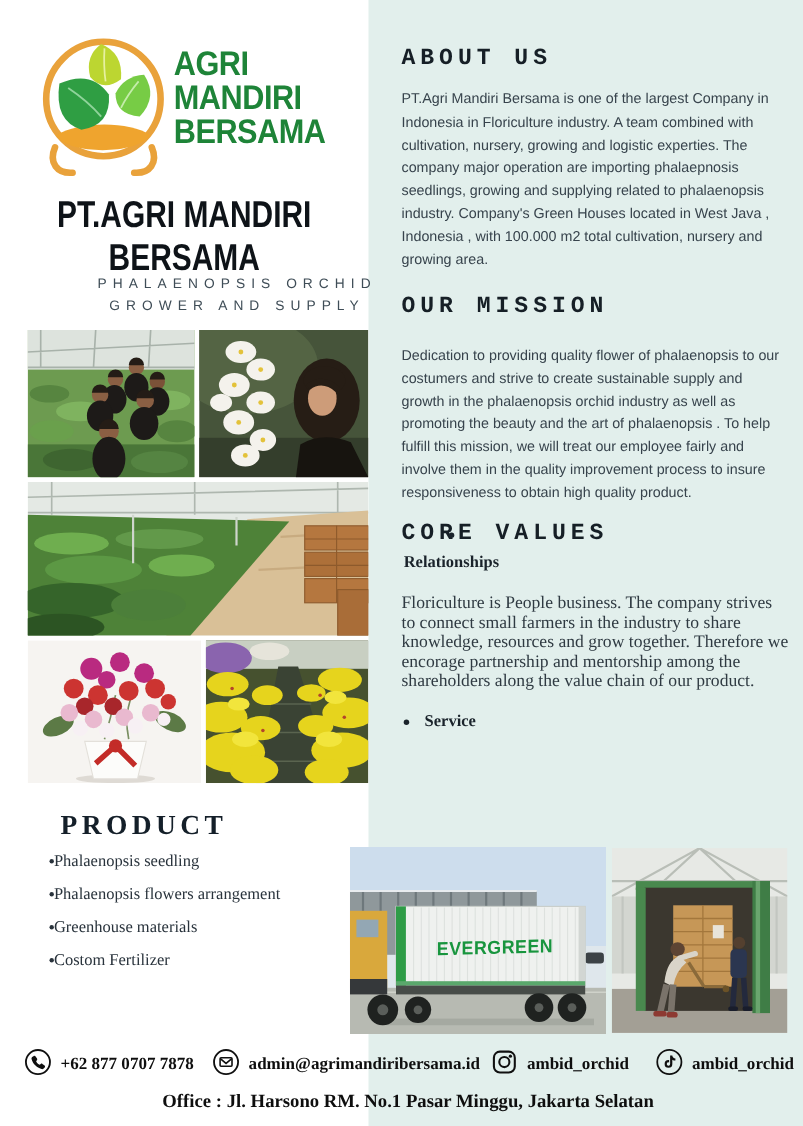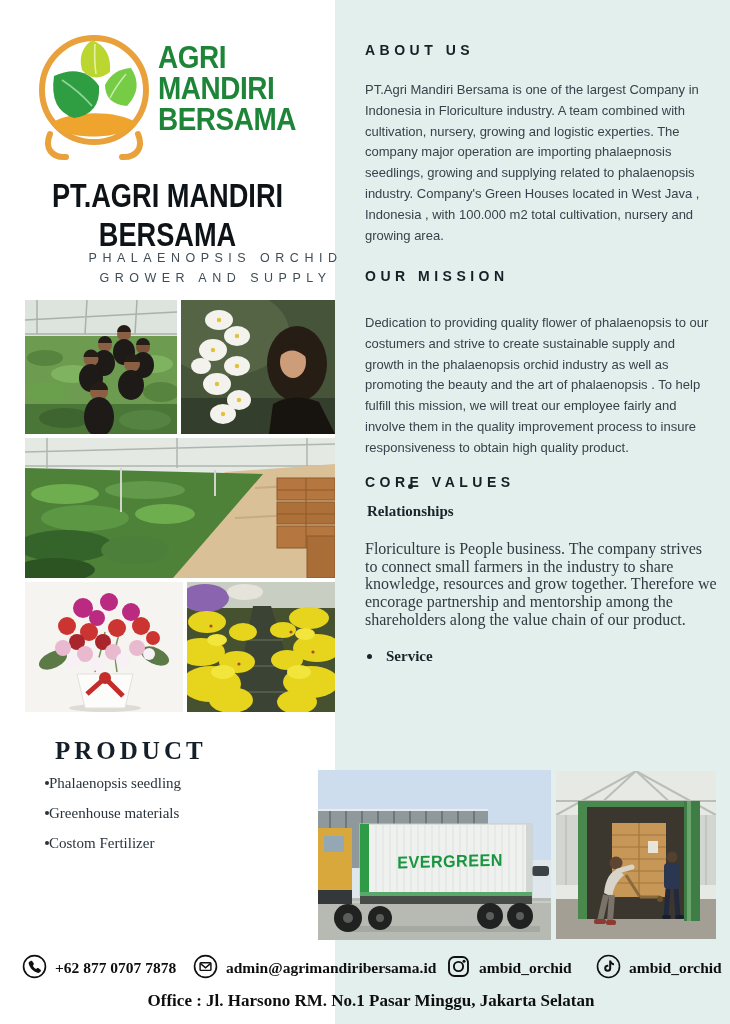--- a/index.html
+++ b/index.html
@@ -50,22 +50,22 @@
   .product-list { position:absolute; left:45px; top:768px; list-style:none; }
   .product-item {
     display:flex; align-items:center; height:30px;
     font-family:"Liberation Serif", serif; font-size:15px; color:#29333c;
   }
   .dot { width:4px; height:4px; border-radius:50%; background:#29333c; flex:0 0 auto; }
 
   
   .sec-title {
     position:absolute; left:365px;
-    font-family:Liberation Sans, sans-serif; font-weight:bold;
-    font-size:14px; letter-spacing:4.5px; color:#161f26;
+    font-family:Liberation Mono, monospace; font-weight:bold;
+    font-size:21px; letter-spacing:4.5px; color:#161f26;
   }
   .t-about   { top:42px; }
   .t-mission { top:268px; }
   .t-core    { top:474px; }
   .body-sans {
     position:absolute; left:365px; width:347px;
     font-family:"Liberation Sans", sans-serif; font-size:13px; line-height:20.8px;
     color:#37434c;
   }
   .b-about   { top:80px; }
@@ -316,20 +316,24 @@
   </div>
 
   <h2 class="product-title">PRODUCT</h2>
   <ul class="product-list">
     <li class="product-item">
       <span class="dot"></span>
       <span>Phalaenopsis seedling</span>
     </li>
     <li class="product-item">
       <span class="dot"></span>
+      <span>Phalaenopsis flowers arrangement</span>
+    </li>
+    <li class="product-item">
+      <span class="dot"></span>
       <span>Greenhouse materials</span>
     </li>
     <li class="product-item">
       <span class="dot"></span>
       <span>Costom Fertilizer</span>
     </li>
   </ul>
 
   <h2 class="sec-title t-about">ABOUT US</h2>
   <div class="body-sans b-about">PT.Agri Mandiri Bersama is one of the largest Company in Indonesia in Floriculture industry. A team combined with cultivation, nursery, growing and logistic experties. The company major operation are importing phalaepnosis seedlings,  growing and supplying related to phalaenopsis industry. Company's Green Houses located in West Java , Indonesia , with 100.000 m2 total cultivation, nursery and growing area.</div>

